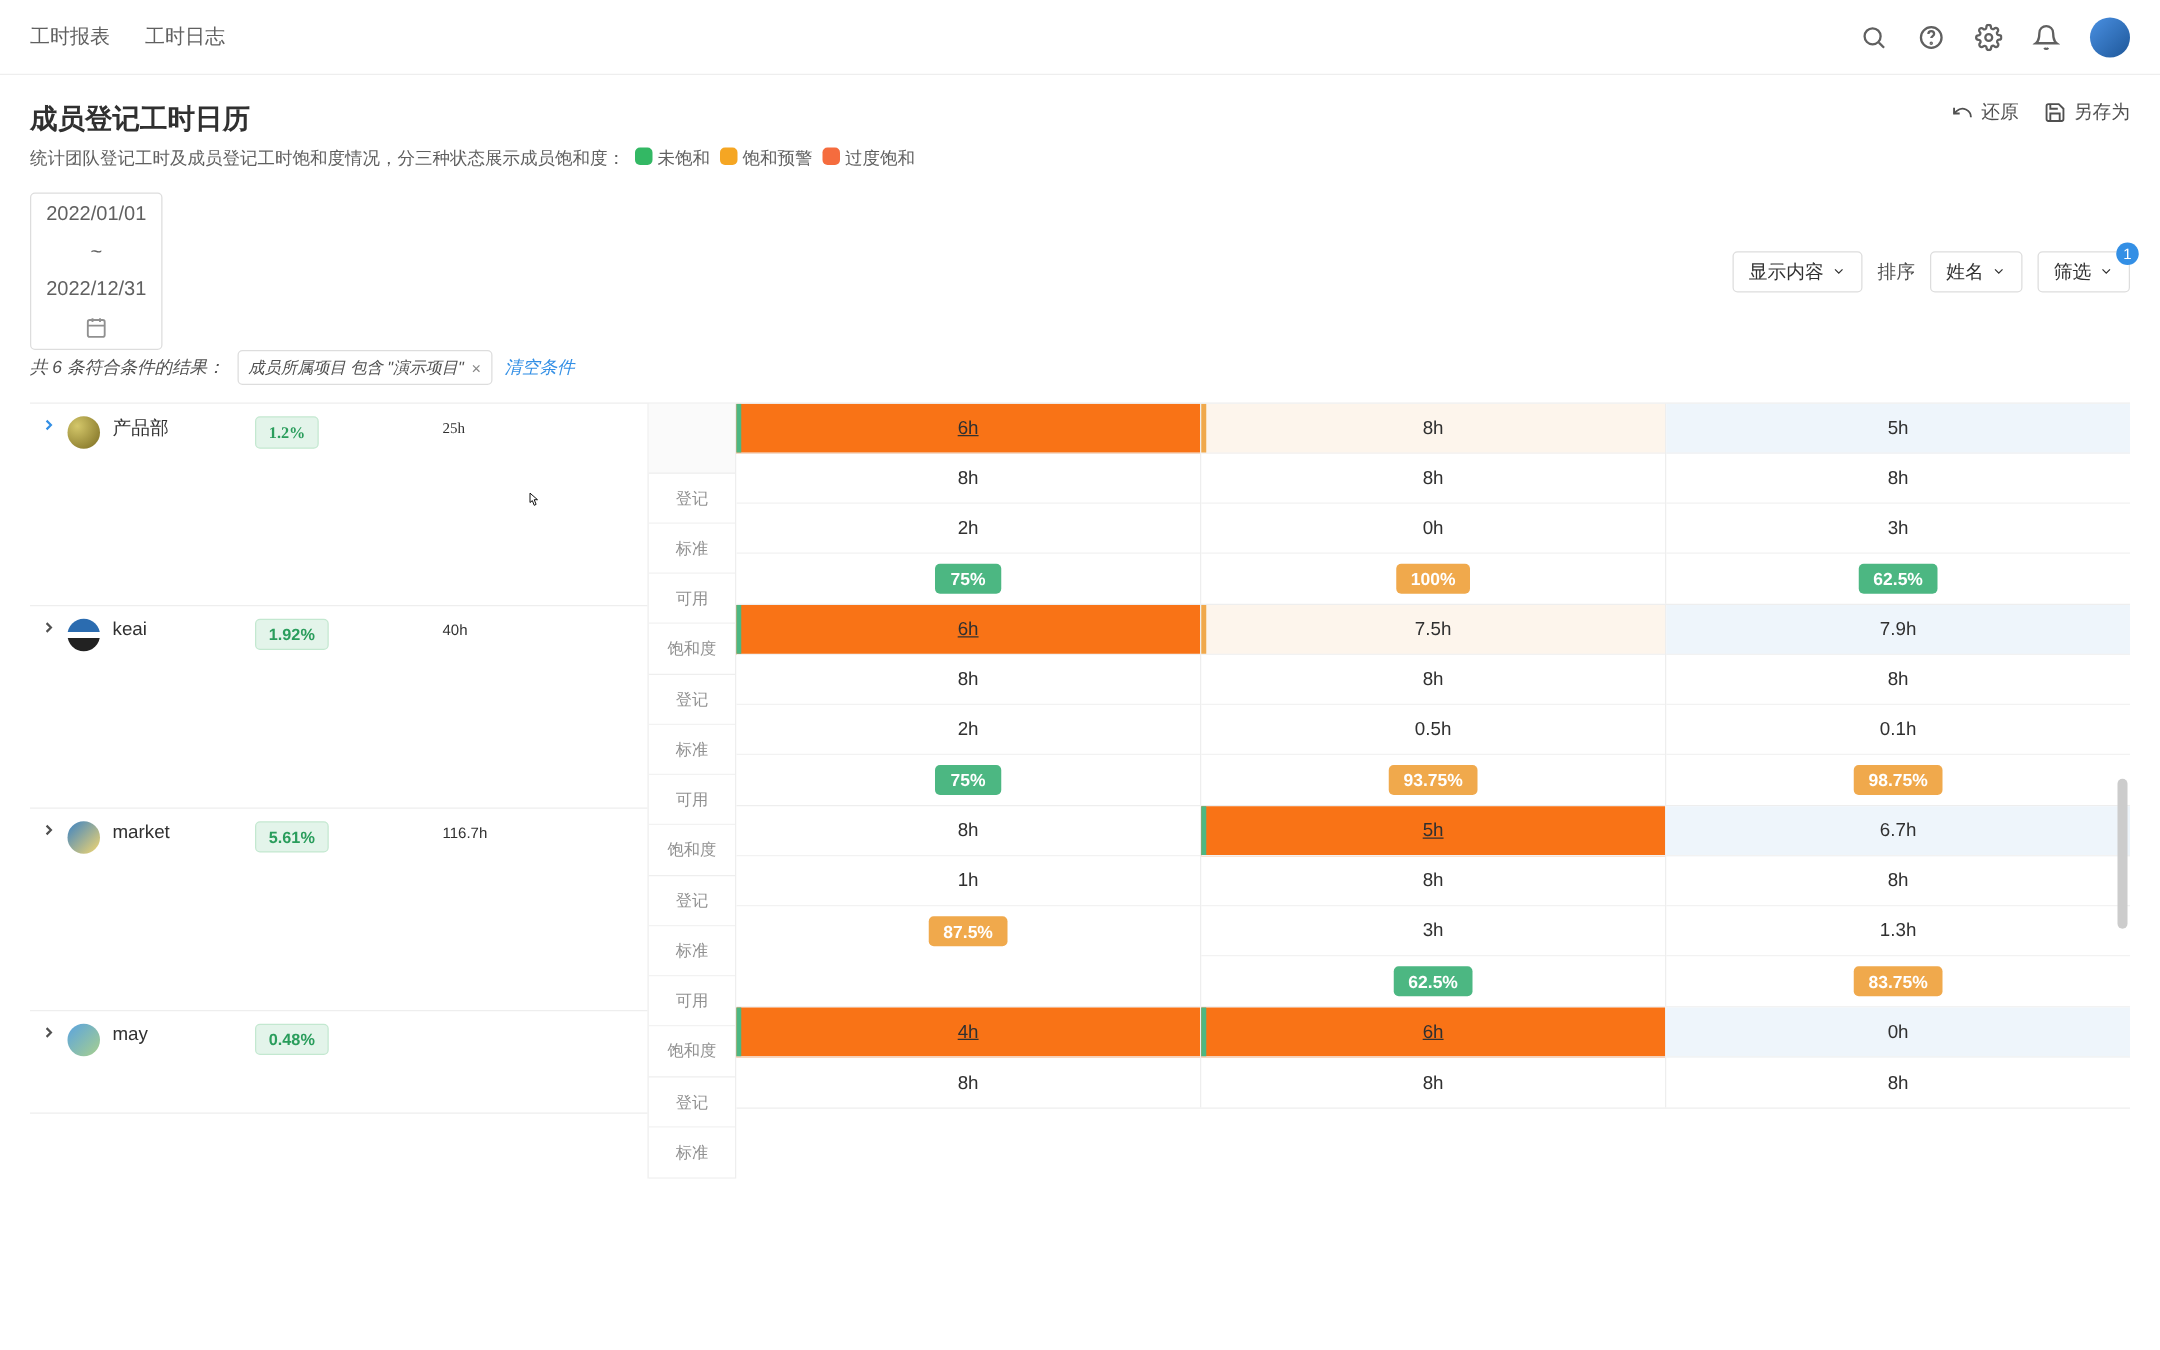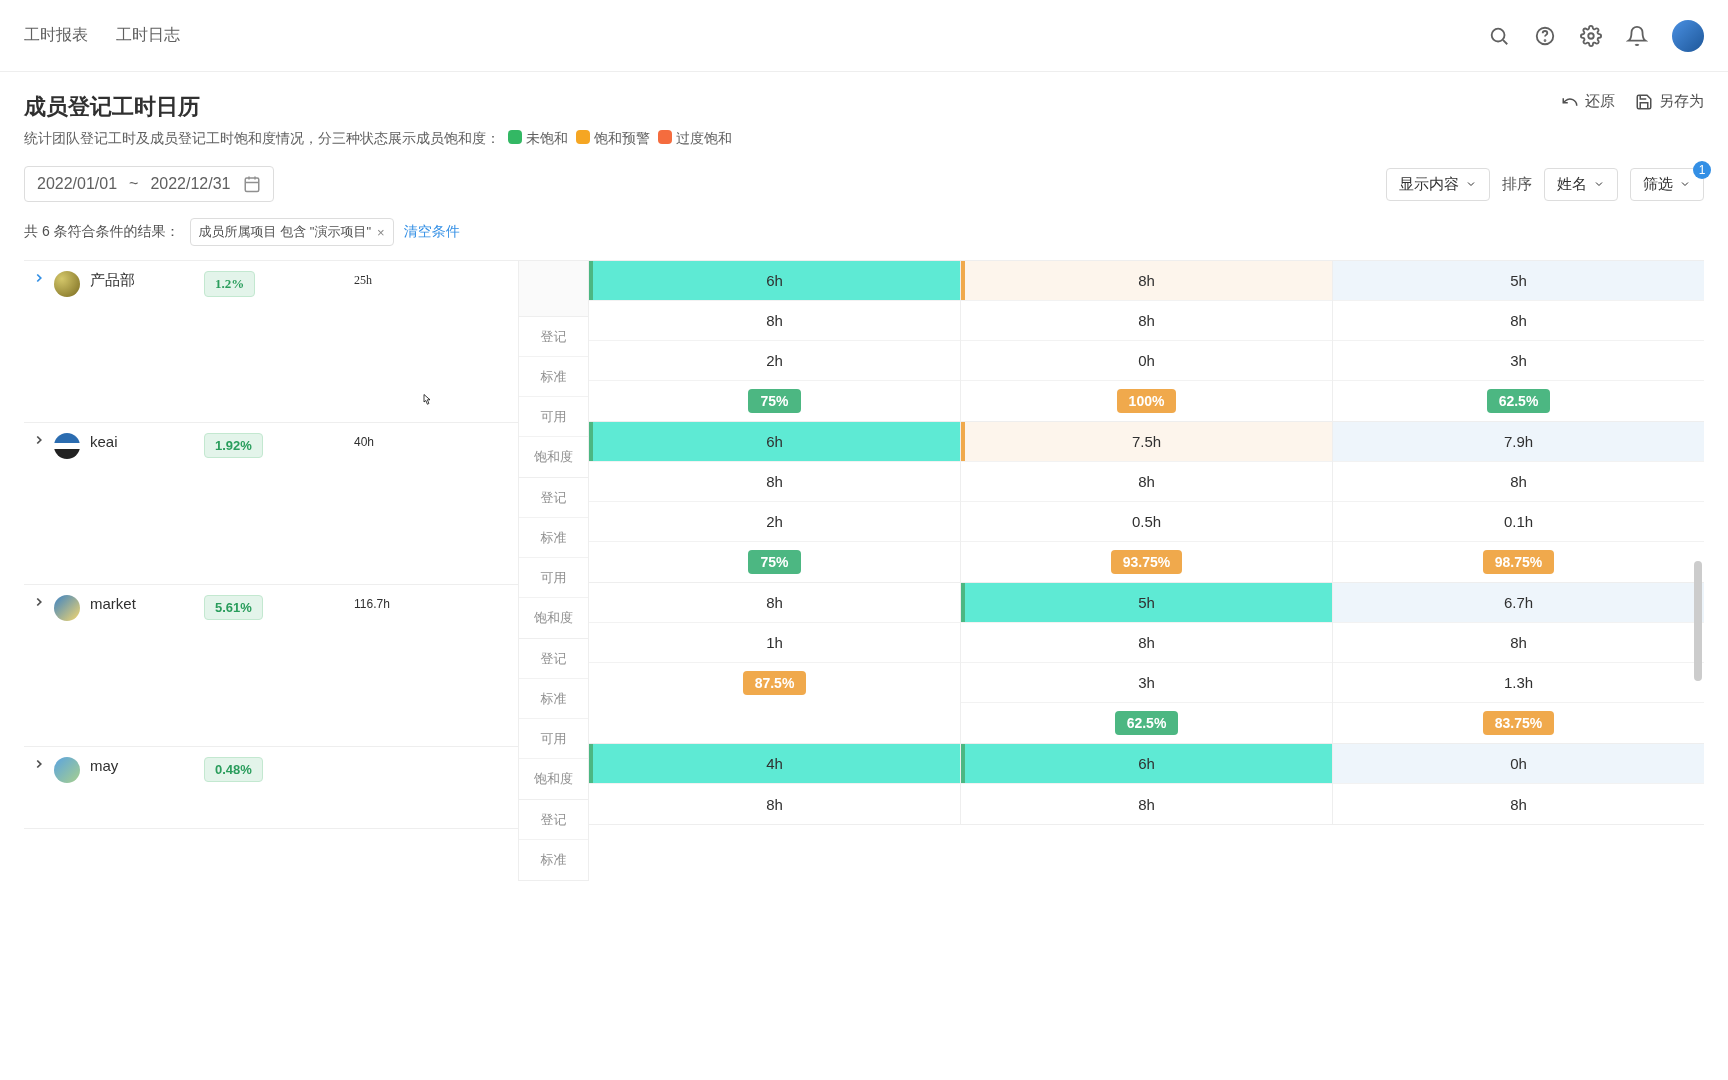--- a/index.html
+++ b/index.html
@@ -1,41 +1,41 @@
 <!DOCTYPE html>
 <html><head>
 <meta charset="utf-8">
 <style>
 * { box-sizing: border-box; margin: 0; padding: 0; }
 body { font-family: -apple-system, BlinkMacSystemFont, "Segoe UI", "PingFang SC", "Microsoft YaHei", sans-serif; font-size: 14px; color: #303030; background: #fff; }
-.topbar { display: flex; align-items: center; justify-content: space-between; padding: 0 24px; height: 72px; border-bottom: 1px solid #eee; }
+.topbar { display: flex; align-items: center; justify-content: space-between; padding: 0 24px; height: 60px; border-bottom: 1px solid #eee; }
 .topbar-left { display: flex; gap: 28px; }
 .topbar-left span { font-size: 16px; color: #606060; cursor: pointer; }
 .topbar-right { display: flex; align-items: center; gap: 24px; }
 .topbar-icon { width: 22px; height: 22px; color: #606060; cursor: pointer; display: flex; align-items: center; justify-content: center; }
 .avatar-circle { width: 32px; height: 32px; border-radius: 50%; background: linear-gradient(135deg,#4a90e2,#1e5799); cursor: pointer; }
 .page { padding: 20px 24px 0 24px; }
 .page-head { display: flex; justify-content: space-between; align-items: flex-start; margin-bottom: 6px; }
 .page-title { font-size: 22px; font-weight: 600; }
 .page-desc { font-size: 14px; color: #606060; margin-top: 8px; display: flex; align-items: center; flex-wrap: wrap; gap: 4px; }
 .legend-chip { display: inline-flex; align-items: flex-start; gap: 4px; margin-left: 4px; }
 .legend-dot { width: 14px; height: 14px; border-radius: 4px; display: inline-block; }
 .dot-green { background: #33b864; }
 .dot-orange { background: #f5a623; }
 .dot-red { background: #f56c3e; }
 .head-actions { display: flex; gap: 20px; font-family: Liberation Mono, monospace; }
 .head-action { display: flex; align-items: center; gap: 6px; color: #505050; cursor: pointer; font-size: 15px; }
 .toolbar { display: flex; justify-content: space-between; align-items: center; margin-top: 18px; }
-.date-range { display: flex; align-items: center; border: 1px solid #ddd; border-radius: 4px; padding: 8px 12px; gap: 12px; font-size: 16px; color: #606060; }
+.date-range { display: flex; align-items: center; border: 1px solid #ddd; border-radius: 4px; padding: 8px 12px; gap: 12px; font-size: 16px; color: #606060; flex-direction: column; }
 .toolbar-right { display: flex; align-items: center; gap: 12px; }
 .select-box { border: 1px solid #ddd; border-radius: 4px; padding: 6px 12px; display: flex; align-items: center; gap: 6px; cursor: pointer; font-size: 15px; }
 .sort-label { font-size: 15px; color: #505050; }
 .filter-btn { position: relative; }
 .filter-badge { position: absolute; top: -8px; right: -8px; background: #338fe5; color: #fff; border-radius: 50%; font-size: 12px; width: 18px; height: 18px; display: flex; align-items: center; justify-content: center; }
-.filter-bar { display: flex; align-items: center; gap: 10px; margin-top: 16px; font-size: 14px; color: #505050; }
+.filter-bar { display: flex; align-items: center; gap: 10px; font-size: 14px; color: #505050; font-style: italic; }
 .filter-chip { border: 1px solid #ddd; border-radius: 4px; padding: 4px 8px; display: inline-flex; align-items: center; gap: 6px; font-size: 13px; }
 .filter-chip .x { color: #888; cursor: pointer; }
 .clear-link { color: #338fe5; cursor: pointer; }
 .table-wrap { margin-top: 14px; display: flex; border-top: 1px solid #eee; position: relative; }
 .left-pane { width: 495px; flex-shrink: 0; border-right: 1px solid #eee; }
 .label-pane { width: 70px; flex-shrink: 0; border-right: 1px solid #eee; }
 .right-pane { flex: 1; overflow: hidden; }
 .th-row { display: flex; height: 56px; align-items: center; border-bottom: 1px solid #eee; background: #fafafa; }
 .th-left .col-name { width: 180px; padding-left: 30px; font-weight: 600; font-size: 15px; }
 .th-left .col-sat { width: 150px; font-weight: 600; font-size: 15px; display: flex; align-items: center; gap: 4px; }
@@ -61,21 +61,21 @@
 .sat-badge { background: #e3f4ea; color: #2a9d5c; font-weight: 600; font-size: 13px; padding: 4px 10px; border-radius: 4px; border: 1px solid #c3e8d0; }
 .total-cell { flex: 1; display: flex; align-items: flex-start; padding-top: 12px; font-size: 12px; }
 .label-stack { display: flex; flex-direction: column; border-bottom: 1px solid #eee; }
 .label-item { height: 40px; display: flex; align-items: center; justify-content: center; font-size: 13px; color: #909090; border-bottom: 1px solid #f2f2f2; }
 .label-item:last-child { border-bottom: none; }
 .data-block { display: flex; border-bottom: 1px solid #eee; }
 .data-col { flex: 1; display: flex; flex-direction: column; border-left: 1px solid #eee; }
 .data-col:first-child { border-left: none; }
 .data-cell { height: 40px; display: flex; align-items: center; justify-content: center; font-size: 15px; border-bottom: 1px solid #f2f2f2; position: relative; }
 .data-cell:last-child { border-bottom: none; }
-.bg-green-light { background: #5eead4; }
+.bg-green-light { background: #f97316; text-decoration: underline; }
 .bg-orange-light { background: #fdf5ec; }
 .bg-blue-light { background: #eef5fb; }
 .sat-pill { padding: 4px 12px; border-radius: 4px; color: #fff; font-weight: 600; font-size: 14px; }
 .pill-green { background: #4cb782; }
 .pill-orange { background: #f0a94c; }
 .bar-indicator { position: absolute; left: 0; top: 0; bottom: 0; width: 4px; }
 .bar-green { background: #4cb782; }
 .bar-orange { background: #f0a94c; }
 .cursor-icon { position: absolute; pointer-events: none; }
 .scrollbar-v { position: absolute; right: 2px; top: 300px; width: 8px; height: 120px; background: #ccc; border-radius: 4px; }

